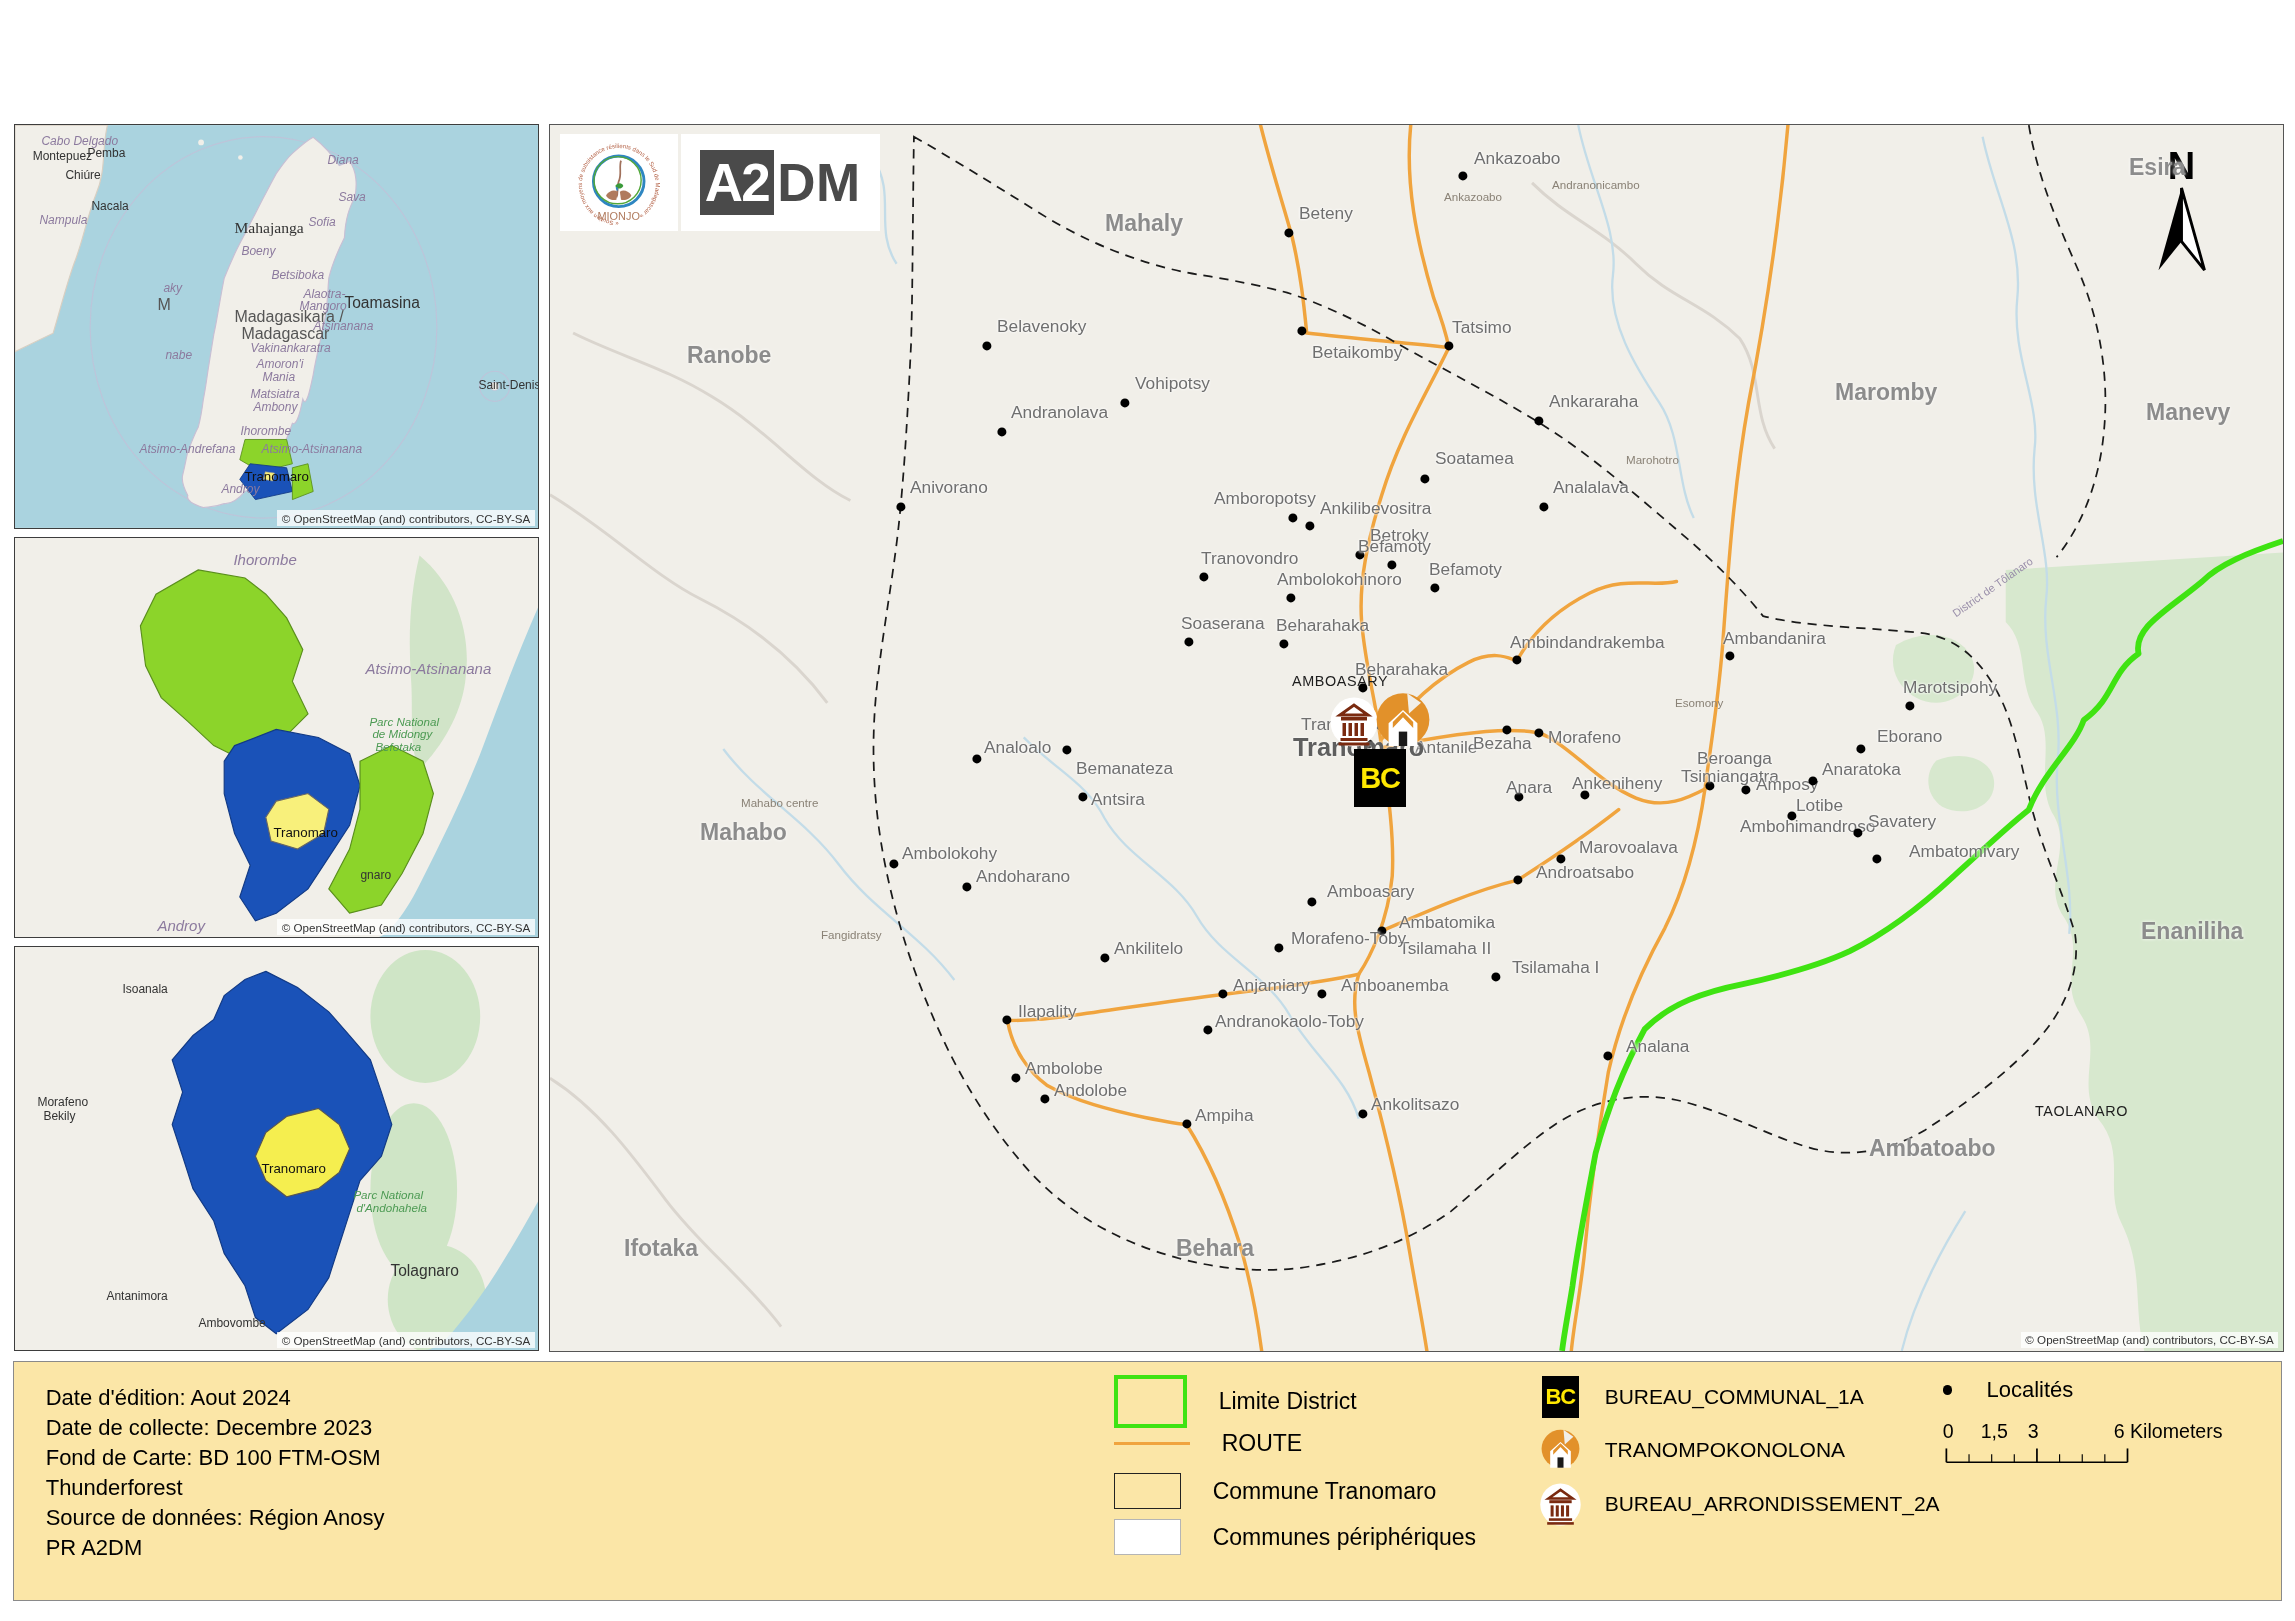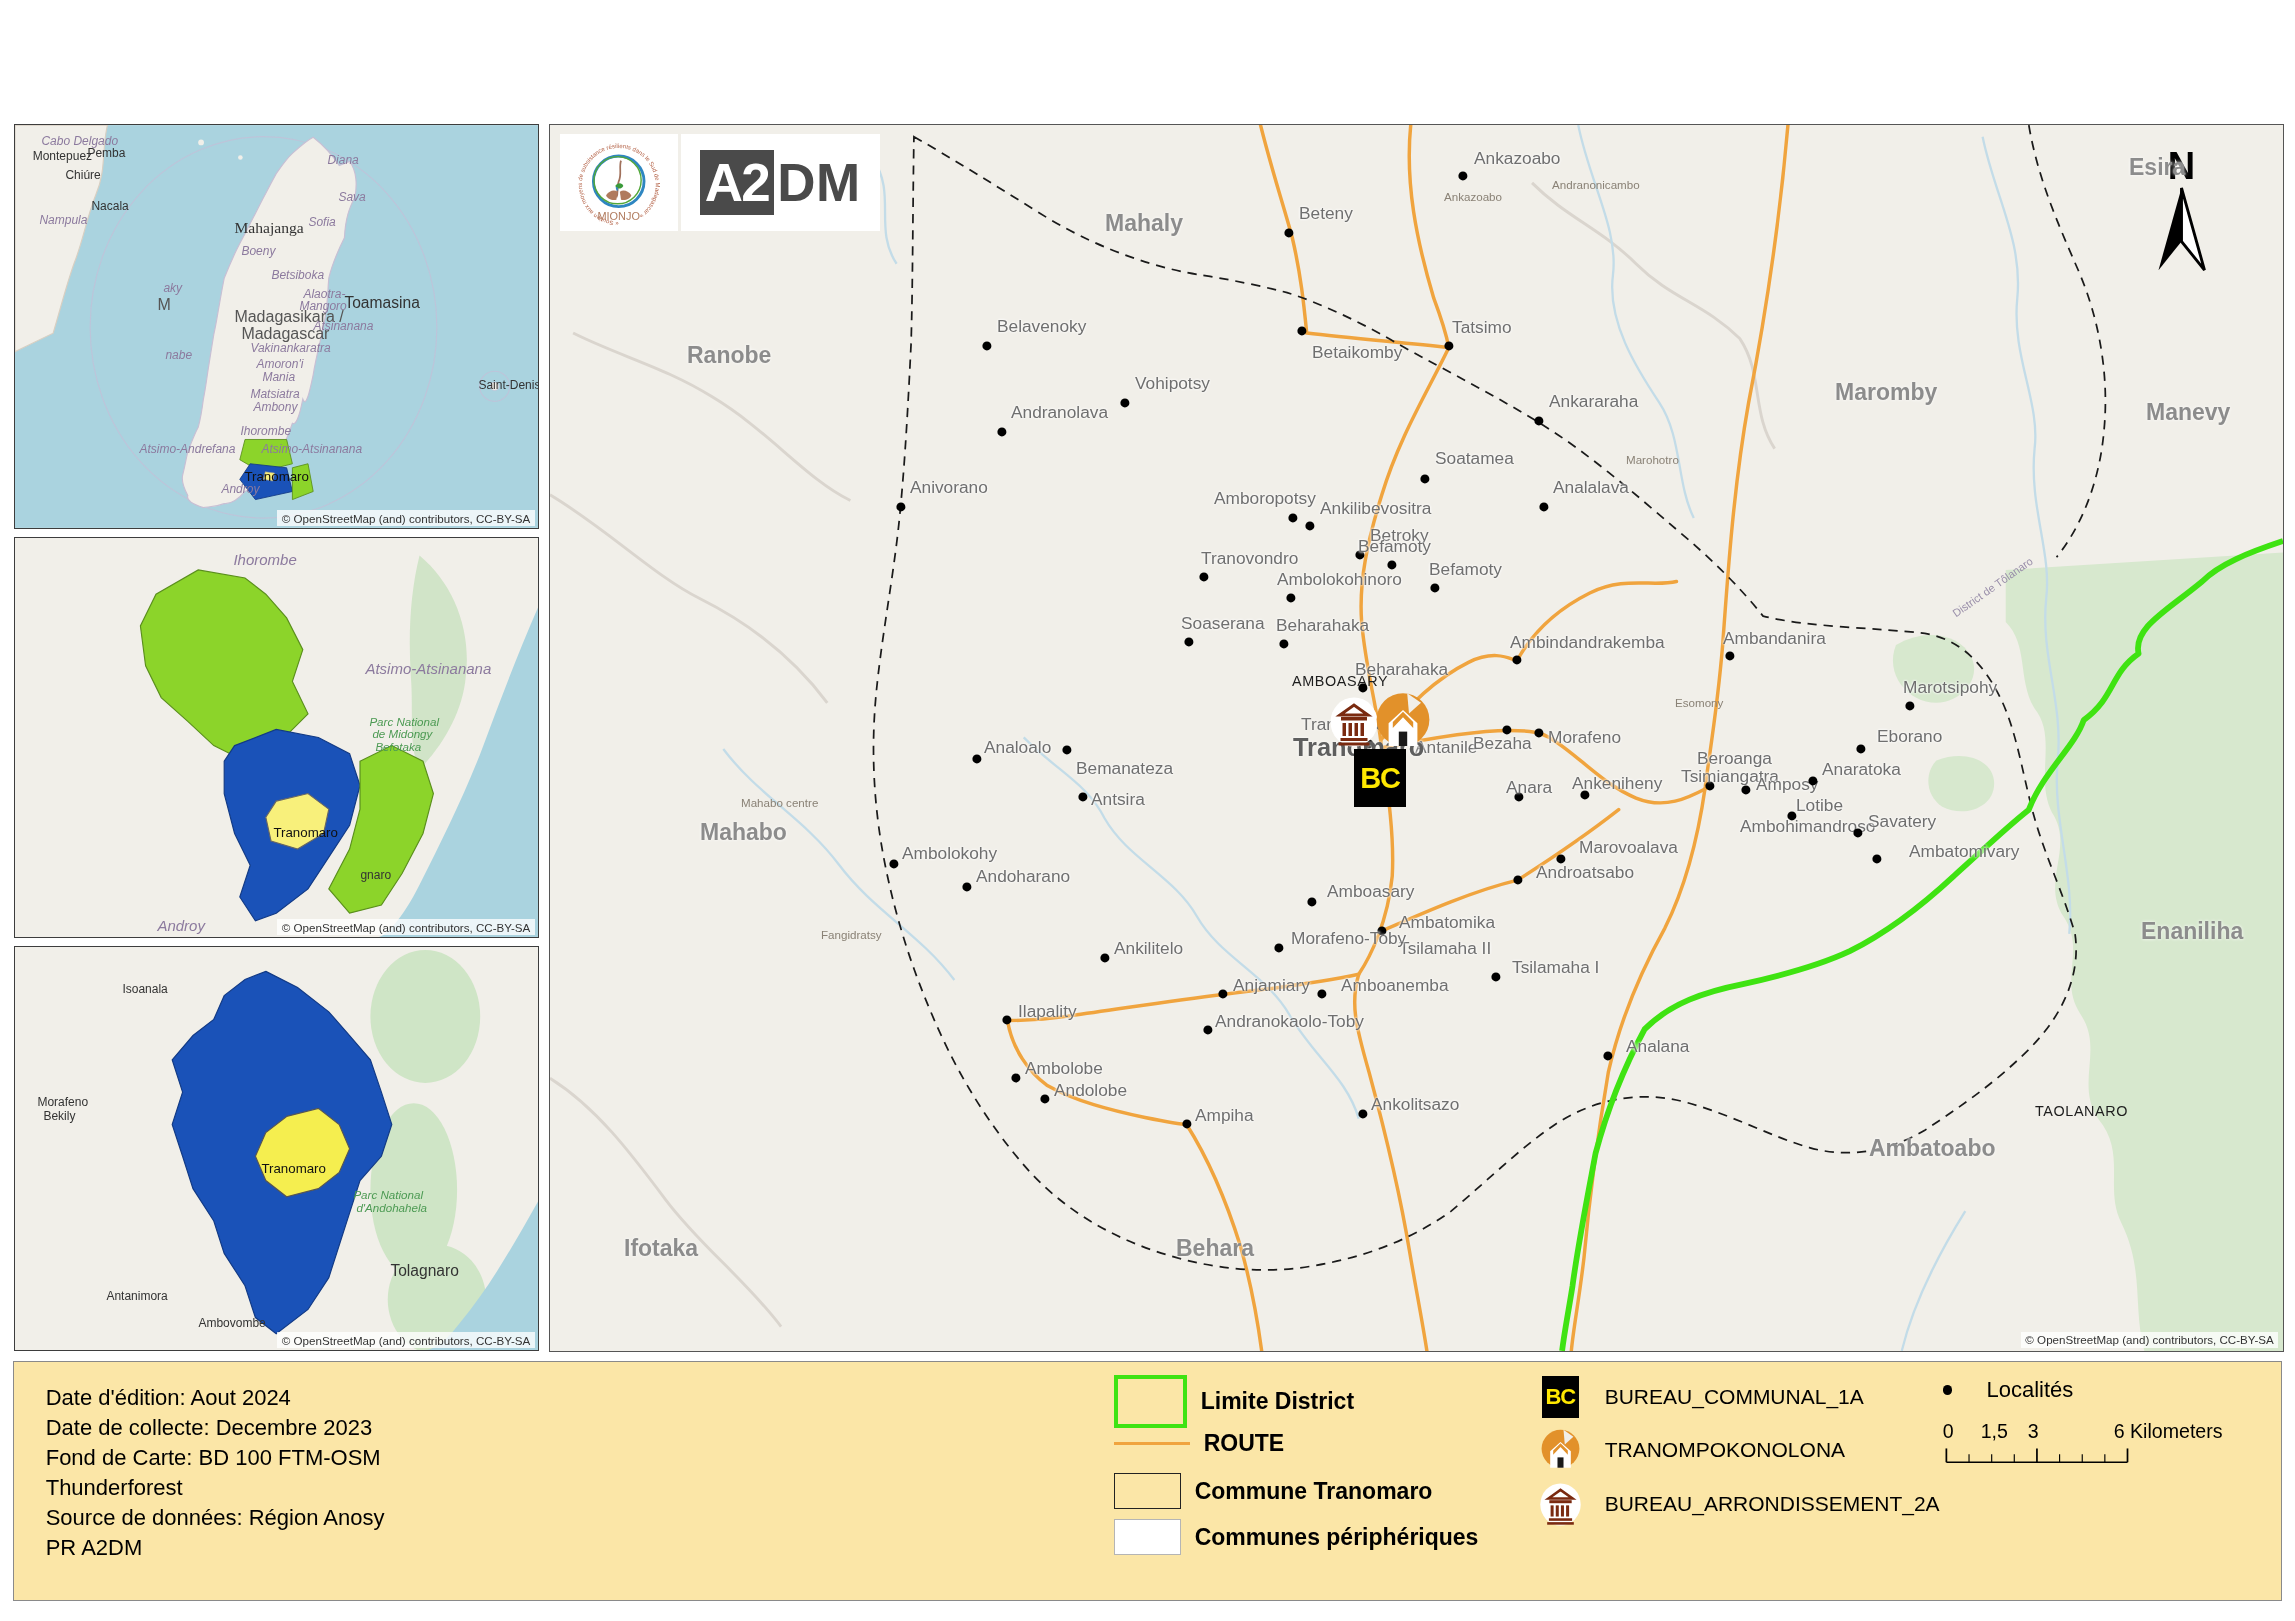--- a/index.html
+++ b/index.html
@@ -59,21 +59,21 @@
   .arc-bot{border-bottom-color:#7A1520;border-left-color:#7A1520;right:16px;bottom:-19.6px;transform:rotate(-25deg);}
   .a2dm-art .a2{background:#4a4a4a;color:#fff;font-size:53px;font-weight:bold;padding:2.3px 4.6px;letter-spacing:-1.7px;z-index:2;}
   .a2dm-art .dm{color:#4a4a4a;font-size:53px;font-weight:bold;margin-left:3.5px;letter-spacing:0.6px;z-index:2;}
 
   
   .north{position:absolute;left:1594px;top:21px;width:75px;text-align:center;}
 
   
   .legend-bar{position:absolute;left:12.7px;top:1361px;width:2267px;height:238px;background:#FBE6A7;border:1.7px solid #8a8a8a;}
   .info-line{position:absolute;left:32px;font-size:22px;color:#000;white-space:nowrap;}
-  .legend-row{position:absolute;display:flex;align-items:center;gap:14px;font-weight:bold;}
+  .legend-row{position:absolute;display:flex;align-items:center;gap:32px;}
   .swatch{width:65px;height:34px;flex:0 0 auto;}
   .legend-row.limite .swatch{border:4.6px solid #3FE312;height:45px;background:transparent;}
   .legend-row.route .swatch{height:0;border:none;border-top:3.5px solid #F0A43E;width:76px;}
   .legend-row.commune .swatch{border:1.2px solid #222;background:transparent;}
   .legend-row.periph .swatch{background:#fff;border:0.6px solid #b5b5b5;}
   .legend-label{font-size:23px;color:#000;white-space:nowrap;}
   .poi-row{position:absolute;display:flex;align-items:center;gap:23px;}
   .poi-icon{width:43px;height:46px;display:flex;align-items:center;justify-content:center;flex:0 0 auto;}
   .bc-art{width:37px;height:42px;background:#000;color:#FFE800;font-weight:bold;font-size:22px;display:none;align-items:center;justify-content:center;letter-spacing:-1.2px;}
   .poi-row.bc .bc-art{display:flex;}

